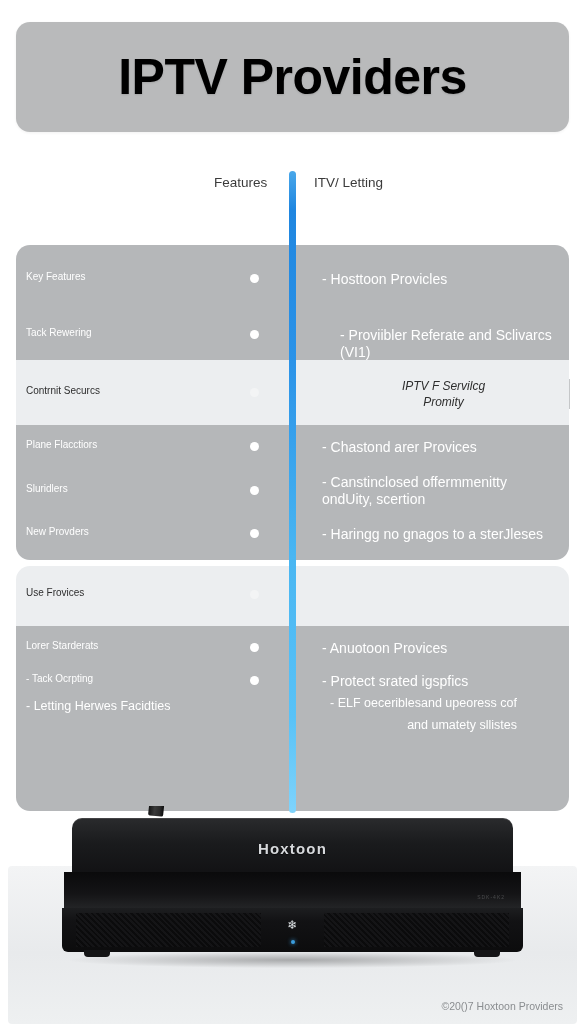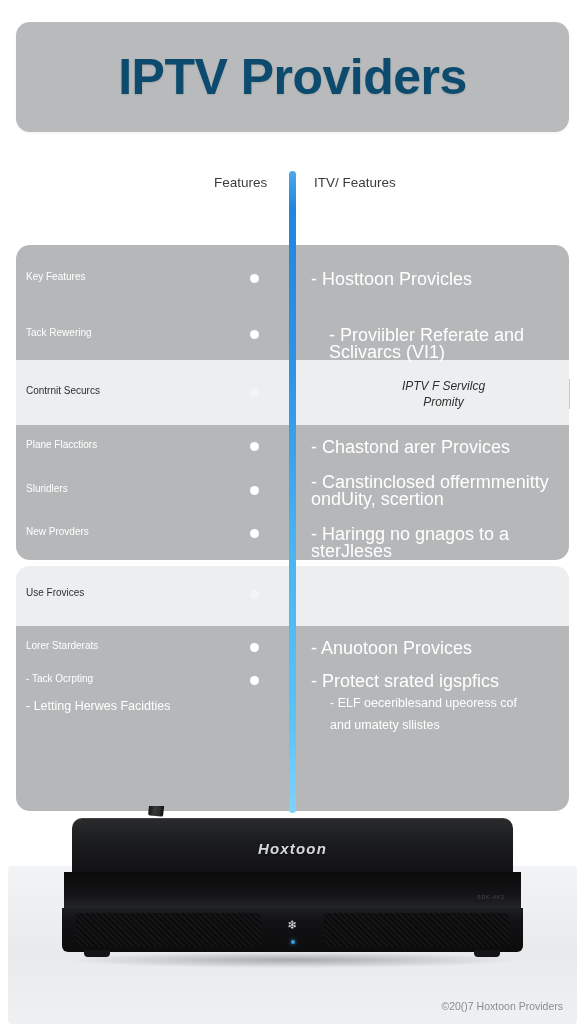--- a/index.html
+++ b/index.html
@@ -11,21 +11,21 @@
   }
 
   
   .title-bar{
     position:absolute;left:16px;top:22px;width:553px;height:110px;
     background:#b9babb;border-radius:14px;
     display:flex;align-items:center;justify-content:center;
     box-shadow:0 1px 3px rgba(0,0,0,.06);
   }
   .title-text{
-    color:#0c4a6e;font-size:50px;font-weight:bold;letter-spacing:-0.5px;
+    color:#000000;font-size:50px;font-weight:bold;letter-spacing:-0.5px;
     text-shadow:0 1px 2px rgba(0,0,0,.12);
     white-space:nowrap;
   }
 
   
   .col-heads{
     position:absolute;left:0;top:172px;width:585px;height:30px;
   }
   .head-left{
     position:absolute;left:214px;top:3px;
@@ -59,39 +59,39 @@
     position:absolute;left:26px;font-size:10px;white-space:nowrap;
   }
   .lbl.on-dark{color:#ffffff;}
   .lbl.on-light{color:#2e2e2e;}
   .dot{
     position:absolute;left:250px;width:9px;height:9px;border-radius:50%;
     background:#ffffff;
   }
   .dot.dim{background:#f3f4f5;}
   .rt{
-    position:absolute;left:311px;font-size:18px;line-height:17px;
+    position:absolute;left:322px;font-size:14px;line-height:17px;
     max-width:250px;
   }
   .rt.on-dark{color:#ffffff;}
 
   
   .split{
     position:absolute;left:318px;top:373px;width:252px;height:42px;
     display:flex;align-items:center;z-index:4;font-style:italic;
   }
   .split-a,.split-b{
     flex:1;text-align:center;font-size:12px;line-height:16px;color:#2e2e2e;
   }
   .split-sep{
     width:1px;height:30px;background:#c5c7c9;
   }
   .sub-lines{
     position:absolute;left:26px;font-size:12.5px;line-height:20px;
-    color:#ffffff;z-index:4;
+    color:#ffffff;z-index:4;text-align:right;
   }
 
   
   .stage{
     position:absolute;left:0;top:806px;width:585px;height:218px;
     z-index:5;overflow:hidden;
   }
   .surface{
     position:absolute;left:8px;top:60px;width:569px;height:158px;
     background:linear-gradient(to bottom,#f3f4f5 0%,#e8eaec 55%,#eef0f1 100%);
@@ -110,21 +110,20 @@
   }
   .box-top{
     position:absolute;left:72px;top:12px;width:441px;height:56px;
     background:linear-gradient(to bottom,#2a2b2d 0%,#1a1b1d 45%,#121214 100%);
     border-radius:10px 10px 0 0;z-index:6;
     box-shadow:inset 0 1px 0 rgba(255,255,255,.12);
   }
   .brand{
     position:absolute;left:0;right:0;top:22px;text-align:center;
     color:#d7d9dc;font-size:15px;font-weight:bold;letter-spacing:1.2px;
-    font-style:italic;
     text-shadow:0 1px 1px rgba(0,0,0,.6);
   }
   .box-mid{
     position:absolute;left:64px;top:66px;width:457px;height:36px;
     background:linear-gradient(to bottom,#0a0a0b 0%,#141416 60%,#232426 100%);
     z-index:6;
   }
   .model{
     position:absolute;right:16px;top:22px;font-size:5px;color:#4a4b4d;
     letter-spacing:1px;
@@ -170,21 +169,21 @@
 </style>
 </head>
 <body>
 
 <div class="title-bar">
   <div class="title-text">IPTV Providers</div>
 </div>
 
 <div class="col-heads">
   <div class="head-left">Features</div>
-  <div class="head-right">ITV/ Features</div>
+  <div class="head-right">ITV/ Letting</div>
 </div>
 
 <div class="divider"></div>
 
 <div class="panel dark p1"></div>
 <div class="panel light p2"></div>
 <div class="panel dark p3"></div>
 <div class="panel light p4"></div>
 <div class="panel dark p5"></div>
 

